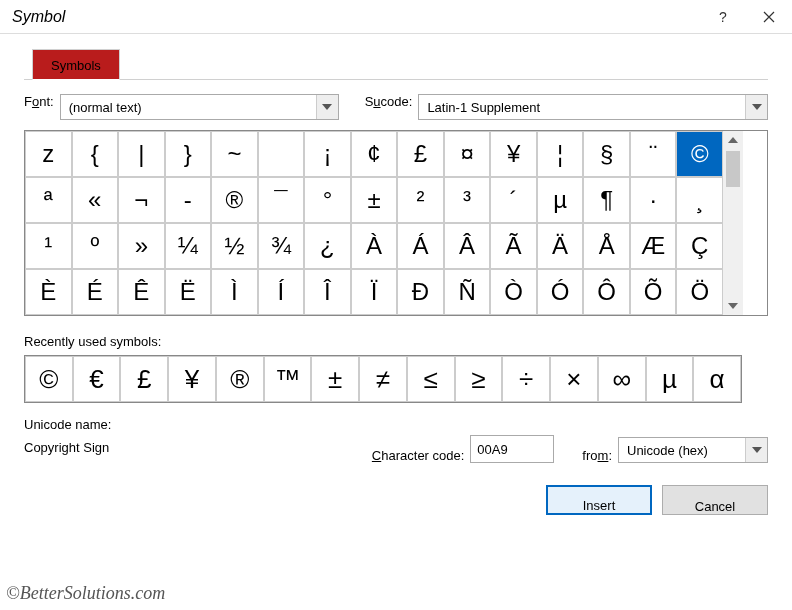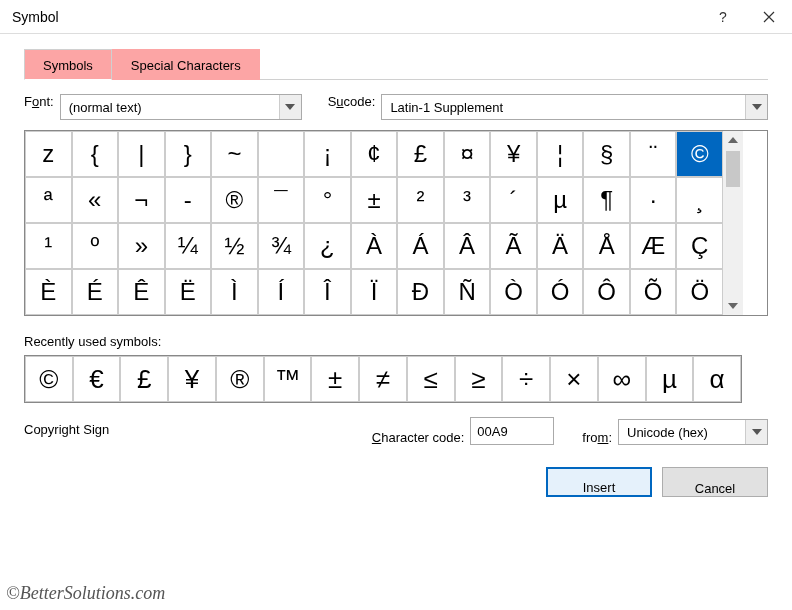--- a/index.html
+++ b/index.html
@@ -14,21 +14,22 @@
   }
   .titlebar {
     height: 34px;
     display: flex;
     align-items: center;
     padding: 0 0 0 12px;
     border-bottom: 1px solid #ddd;
   }
   .titlebar-title {
     flex: 1;
-    font-size: 14px;
+    font-size: 16px;
+    font-style: italic;
   }
   .titlebar-btn {
     width: 46px;
     height: 34px;
     display: flex;
     align-items: center;
     justify-content: center;
     color: #333;
     font-size: 14px;
   }
@@ -40,21 +41,22 @@
     border-bottom: 1px solid #d0d0d0;
     margin-top: 6px;
   }
   .tab {
     padding: 8px 18px 6px 18px;
     font-size: 13px;
     border: 1px solid transparent;
     border-bottom: none;
     position: relative;
     top: 1px;
-    background: #fca5a5;
+    background: #b91c1c;
+    margin-left: 8px;
   }
   .tab.active {
     border-color: #d0d0d0;
     border-bottom: 1px solid #fff;
   }
   .font-row {
     display: flex;
     margin: 14px 0 10px 0;
     gap: 6px;
   }
@@ -200,30 +202,27 @@
       </svg>
   </div>
 </div>
 
 <div class="dialog-body">
 
   <div class="tabs">
     <div class="tab active">
       <span class="ul">Symbols</span>
     </div>
-    <div class="tab">
-      <span class="ul">Special Characters</span>
-    </div>
   </div>
 
   <div class="font-row">
     <span class="lbl">
       <span>F</span><span class="ul">o</span><span>nt:</span>
     </span>
-    <div class="combo" style="width:242px">
+    <div class="combo" style="width:279px">
       <div class="combo-text">(normal text)</div>
       <div class="combo-arrow">
         <svg viewBox="0 0 10 6">
             <path d="M0 0 L5 6 L10 0 Z" fill="#555"></path>
           </svg>
       </div>
     </div>
     <span style="width:14px"></span>
     <span class="lbl">
       <span>S</span><span class="ul">u</span><span>code:</span>
@@ -334,20 +333,21 @@
       <div class="cell">≥</div>
       <div class="cell">÷</div>
       <div class="cell">×</div>
       <div class="cell">∞</div>
       <div class="cell">µ</div>
       <div class="cell">α</div>
     </div>
 
   <div class="info-row">
     <div class="info-left">
+      <div>Unicode name:</div>
       <div>Copyright Sign</div>
     </div>
     <span class="lbl">
       <span class="ul">C</span><span>haracter code:</span>
     </span>
     <input class="charcode-input" value="00A9" style="">
     <span style="width:16px"></span>
     <span class="lbl">
       <span>fro</span><span class="ul">m</span><span>:</span>
     </span>

